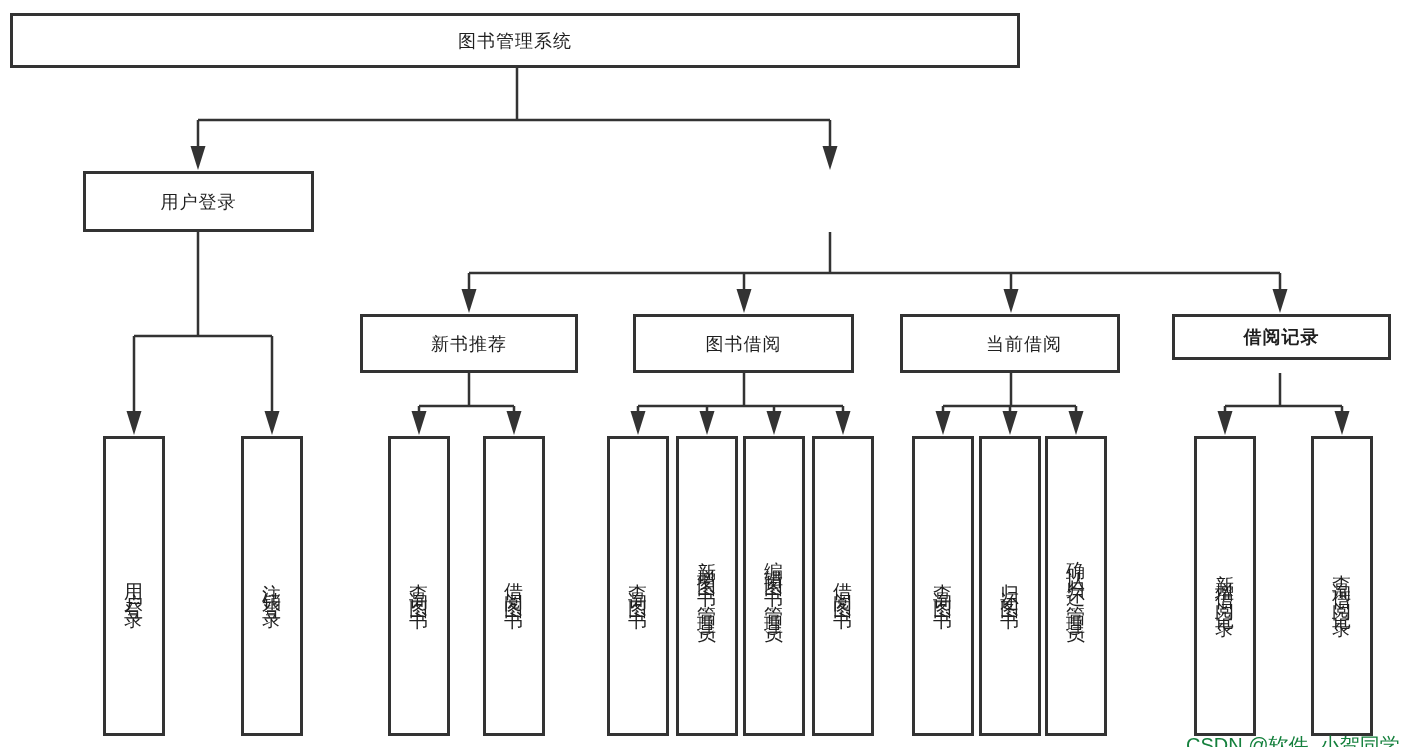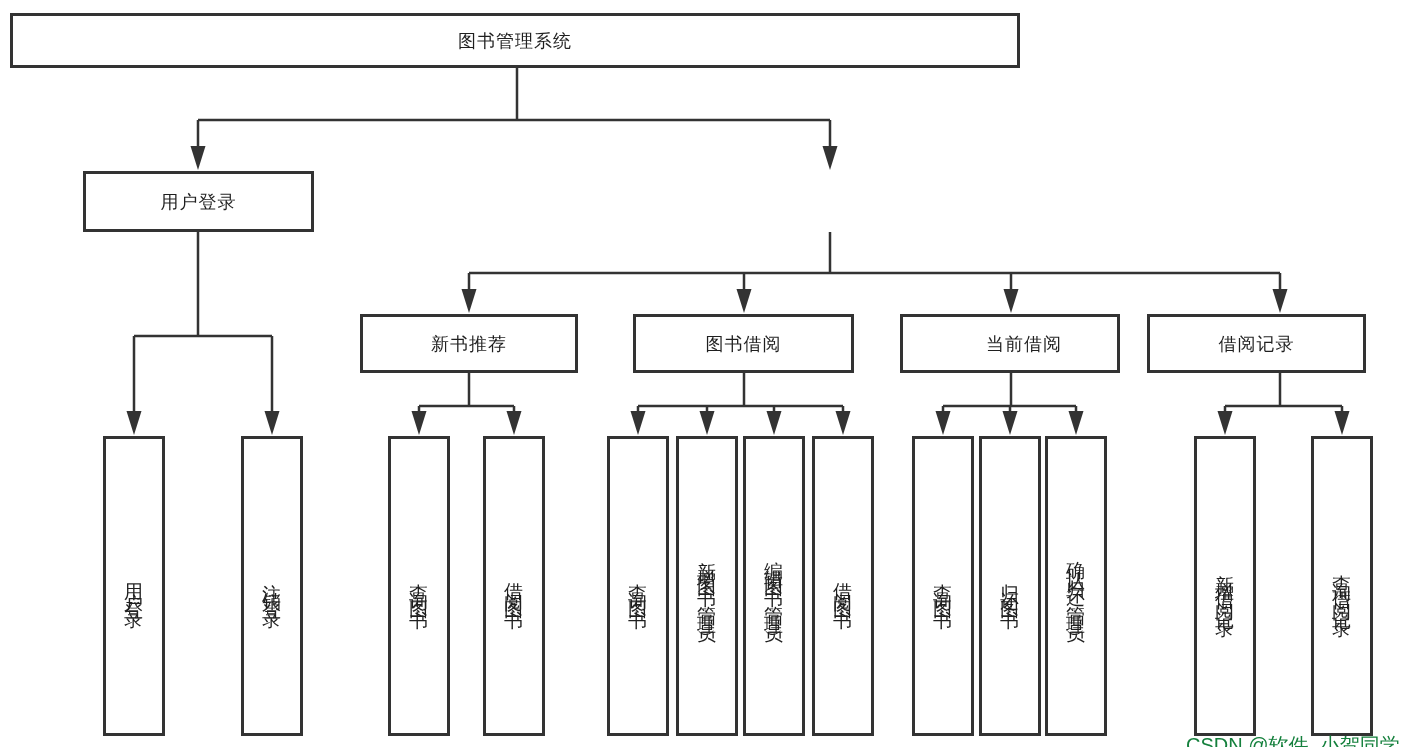--- a/index.html
+++ b/index.html
@@ -101,21 +101,21 @@
     </g>
   </svg>
 
   <div class="box hbox" style="left:10px; top:13px; width:1010px; height:55px;">图书管理系统</div>
 
   <div class="box hbox" style="left:83px; top:171px; width:231px; height:61px;">用户登录</div>
 
   <div class="box hbox" style="left:633px; top:314px; width:221px; height:59px;">图书借阅</div>
   <div class="box hbox" style="left:360px; top:314px; width:218px; height:59px;">新书推荐</div>
   <div class="box hbox" style="left:900px; top:314px; width:220px; height:59px;padding-left:28px;">当前借阅</div>
-  <div class="box hbox" style="left:1147px; top:314px; width:219px; height:59px;">借阅记录</div>
+  <div class="box hbox" style="left:1172px; top:314px; width:219px; height:46px;font-weight:bold;">借阅记录</div>
 
   <div class="box vbox" style="left:103px; top:436px; width:62px; height:300px;">
     <span>用户登录</span>
   </div>
   <div class="box vbox" style="left:241px; top:436px; width:62px; height:300px;">
     <span>注销登录</span>
   </div>
 
   <div class="box vbox" style="left:388px; top:436px; width:62px; height:300px;">
     <span>查询图书</span>

